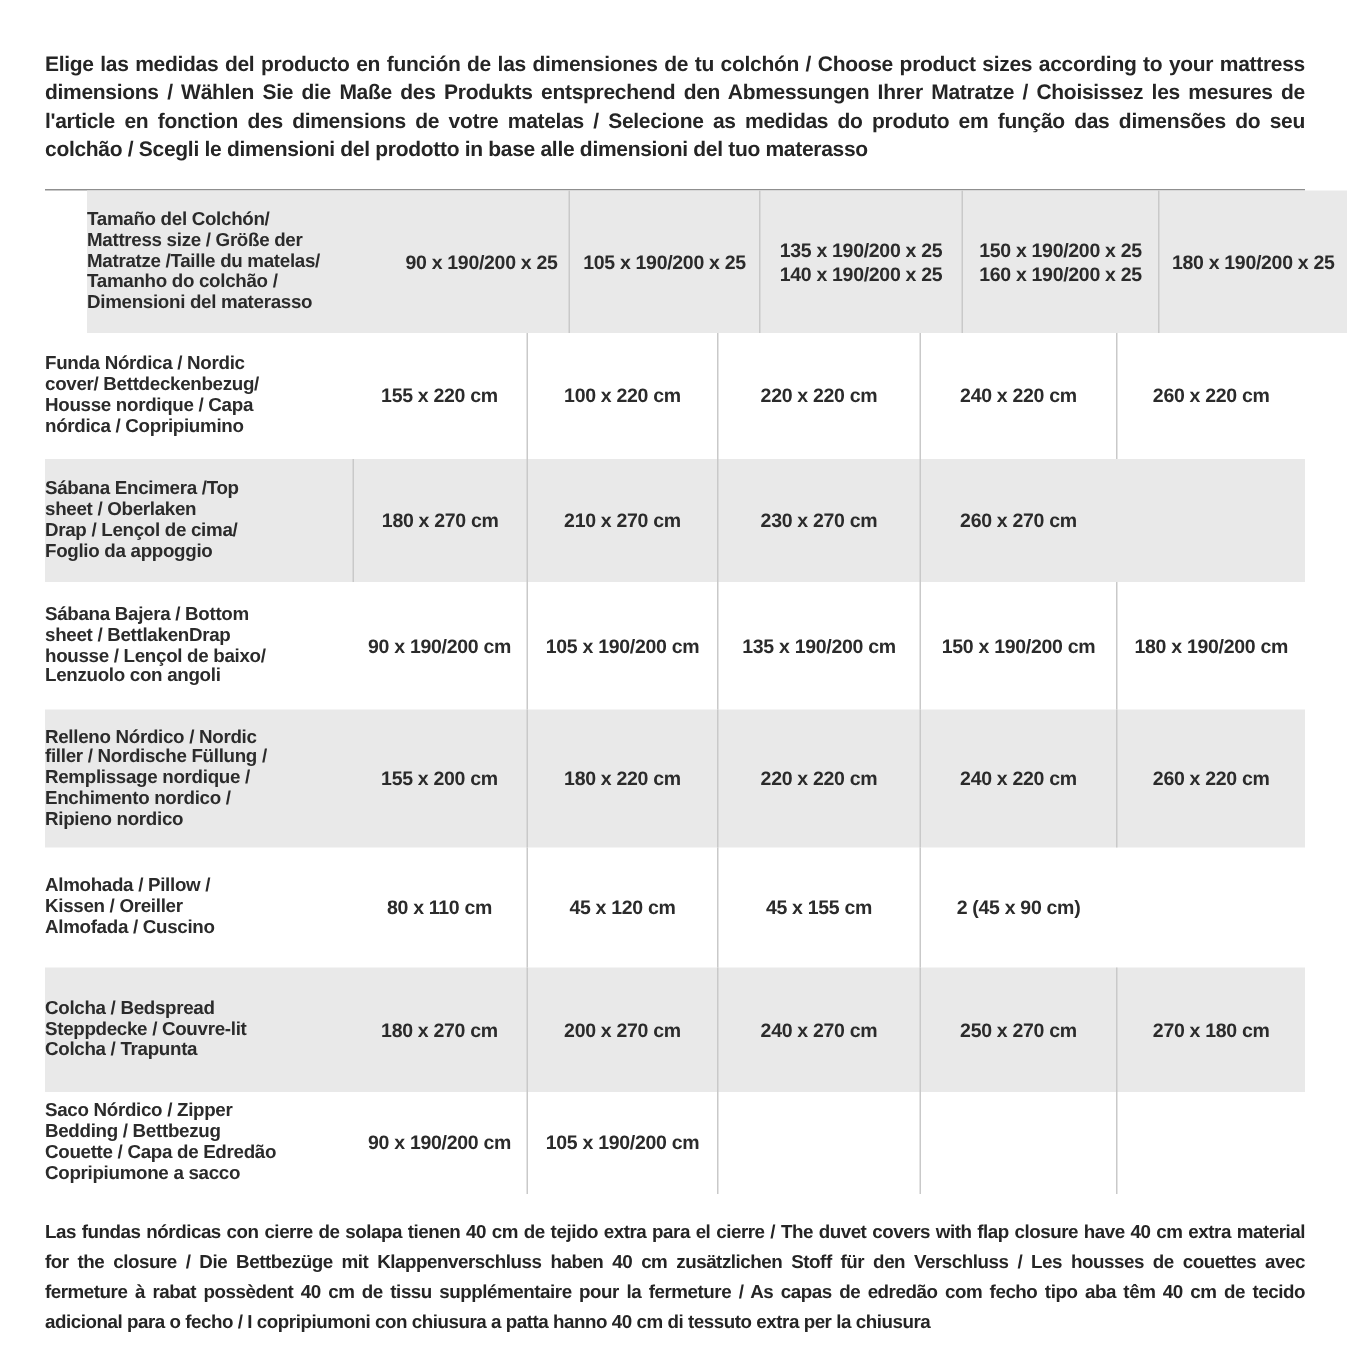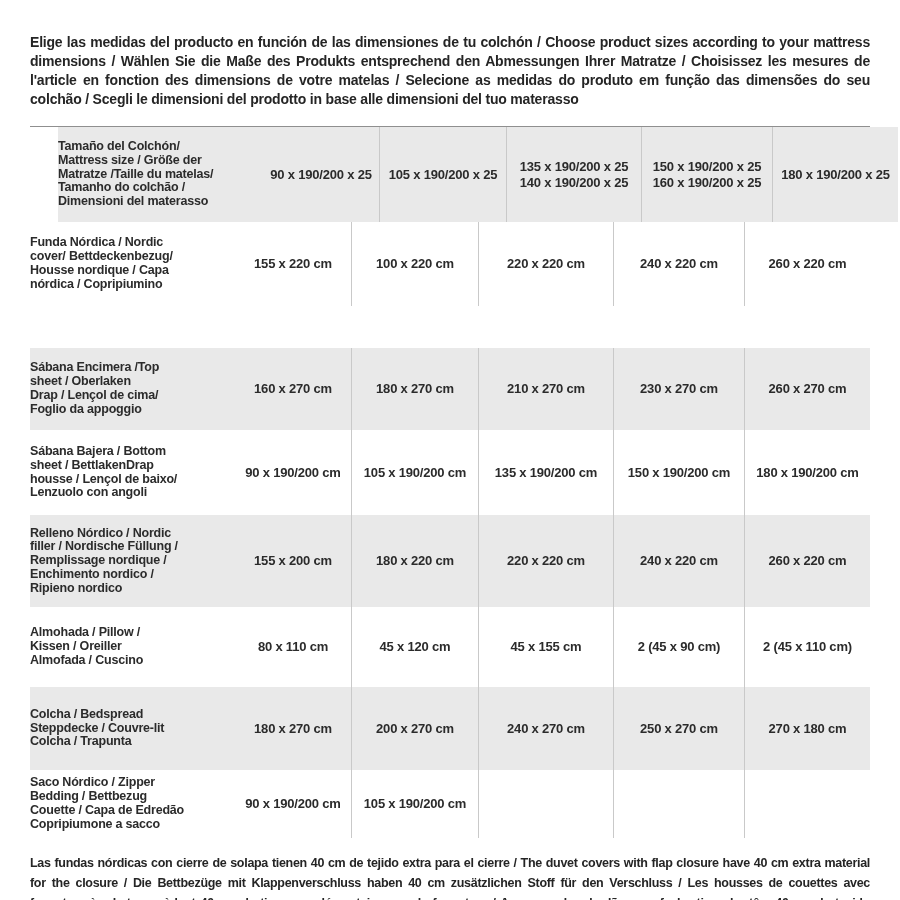--- a/index.html
+++ b/index.html
@@ -33,21 +33,21 @@
     border-top:1px solid var(--table-top);
   }
   .row{
     display:grid;
     grid-template-columns:205px 116px 127px 135px 131px 126px;
     width:840px;
   }
   .row.alt{background:var(--row-alt);}
   .r0{min-height:95px;margin-left:28px;}
   .r1{min-height:84px;}
-  .r2{min-height:82px;margin-top:42px;}
+  .r2{min-height:82px;}
   .r3{min-height:85px;}
   .r4{min-height:92px;}
   .r5{min-height:80px;}
   .r6{min-height:83px;}
   .r7{min-height:68px;}
   .cell{
     display:flex;
     align-items:center;
     white-space:pre-line;
   }
@@ -110,21 +110,20 @@
       <div class="cell v sep">220 x 220 cm</div>
       <div class="cell v sep">240 x 220 cm</div>
       <div class="cell v sep">260 x 220 cm</div>
     </div>
 
     <div class="row alt r2">
       <div class="cell label">Sábana Encimera /Top
 sheet / Oberlaken
 Drap / Lençol de cima/
 Foglio da appoggio</div>
-      <div class="cell v">160 x 270 cm</div>
       <div class="cell v sep">180 x 270 cm</div>
       <div class="cell v sep">210 x 270 cm</div>
       <div class="cell v sep">230 x 270 cm</div>
       <div class="cell v sep">260 x 270 cm</div>
     </div>
 
     <div class="row r3">
       <div class="cell label">Sábana Bajera / Bottom
 sheet / BettlakenDrap
 housse / Lençol de baixo/
@@ -150,21 +149,20 @@
     </div>
 
     <div class="row r5">
       <div class="cell label">Almohada  / Pillow /
 Kissen / Oreiller
 Almofada / Cuscino</div>
       <div class="cell v">80 x 110 cm</div>
       <div class="cell v sep">45 x 120 cm</div>
       <div class="cell v sep">45 x 155 cm</div>
       <div class="cell v sep">2 (45 x 90 cm)</div>
-      <div class="cell v sep">2 (45 x 110 cm)</div>
     </div>
 
     <div class="row alt r6">
       <div class="cell label">Colcha / Bedspread
 Steppdecke / Couvre-lit
 Colcha / Trapunta</div>
       <div class="cell v">180 x 270 cm</div>
       <div class="cell v sep">200 x 270 cm</div>
       <div class="cell v sep">240 x 270 cm</div>
       <div class="cell v sep">250 x 270 cm</div>

